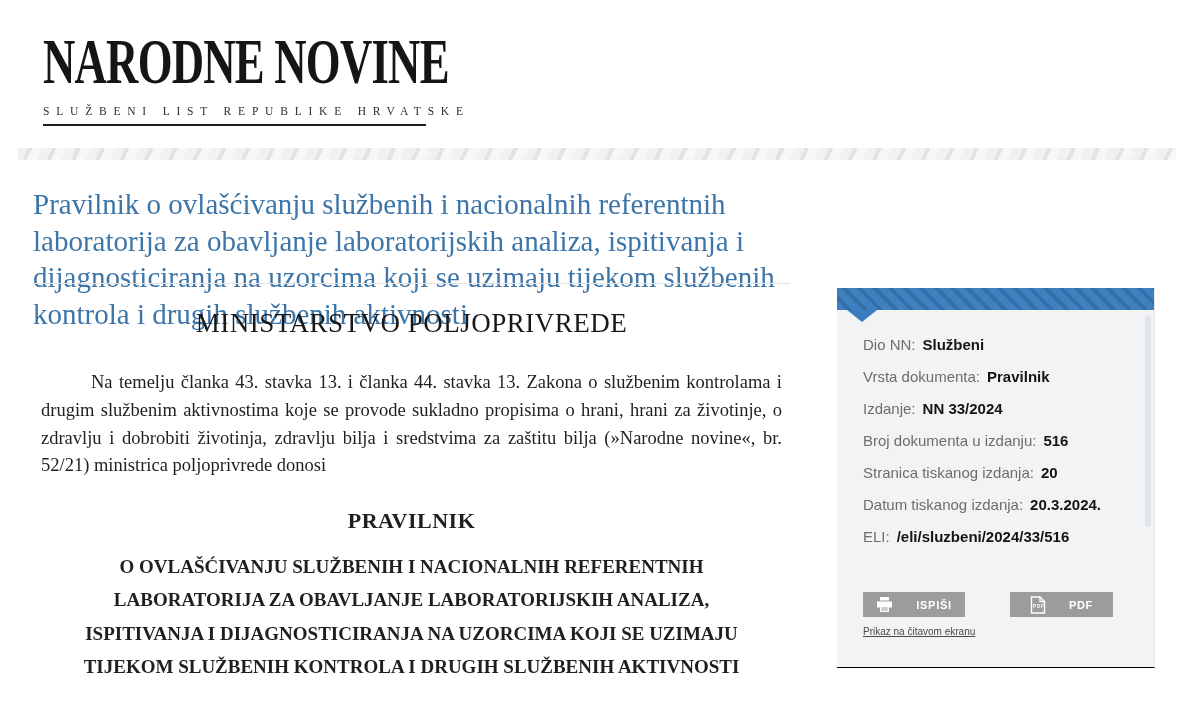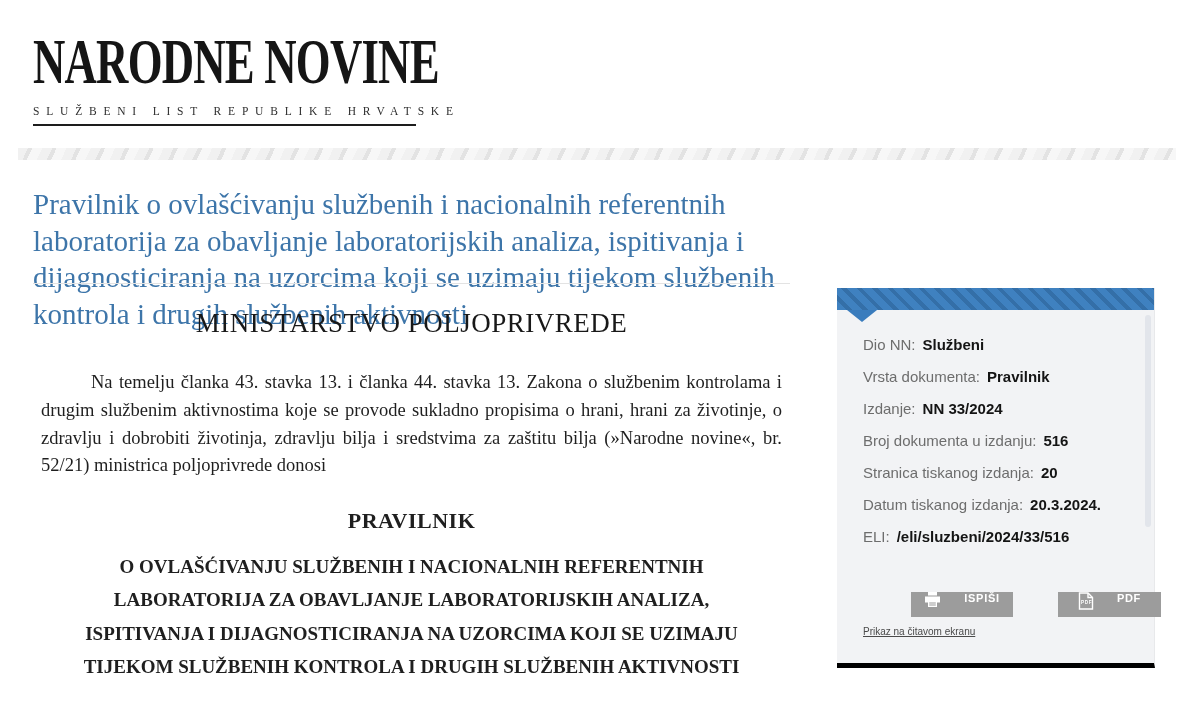--- a/index.html
+++ b/index.html
@@ -9,21 +9,21 @@
     position: relative;
     width: 1197px;
     height: 705px;
     background: #ffffff;
     overflow: hidden;
   }
 
   
   .logo-block {
     position: absolute;
-    left: 33px;
+    left: 43px;
     top: 30px;
     width: 383px;
   }
   .logo-title {
     font-family: "Liberation Serif", serif;
     font-weight: bold;
     font-size: 56px;
     line-height: 1.0;
     color: #151515;
     white-space: nowrap;
@@ -113,21 +113,21 @@
 
   
   .sidebar {
     position: absolute;
     left: 837px;
     top: 288px;
     width: 318px;
     height: 380px;
     background: #f2f3f5;
     border-right: 1px solid #e8e9eb;
-    border-bottom: 5px solid #000000;
+    border-bottom: 1px solid #000000;
   }
   .sidebar-accent-bar {
     position: absolute;
     left: 0; top: 0;
     width: 100%;
     height: 22px;
     background: repeating-linear-gradient(
       45deg,
       #3f81c0 0px, #3f81c0 7px,
       #346fa8 7px, #346fa8 11px
@@ -166,29 +166,28 @@
   .sidebar-label { color: #6d6d6d; }
   .sidebar-value { color: #141414; font-weight: bold; margin-left: 7px; }
 
   .btn {
     position: absolute;
     height: 25px;
     background: #9c9c9c;
     color: #ffffff;
     border: none;
     display: flex;
-    align-items: flex-start;
+    align-items: center;
     justify-content: center;
     gap: 23px;
     font-family: "Liberation Sans", sans-serif;
     font-size: 11px;
     font-weight: bold;
     letter-spacing: 0.7px;
     cursor: pointer;
-    margin-left: 48px;
   }
   .btn-print { left: 26px;  top: 304px; width: 102px; }
   .btn-pdf   { left: 173px; top: 304px; width: 103px; }
   .btn svg { display: block; }
 
   .fullscreen-link {
     position: absolute;
     left: 26px;
     top: 338px;
     font-size: 10px;

